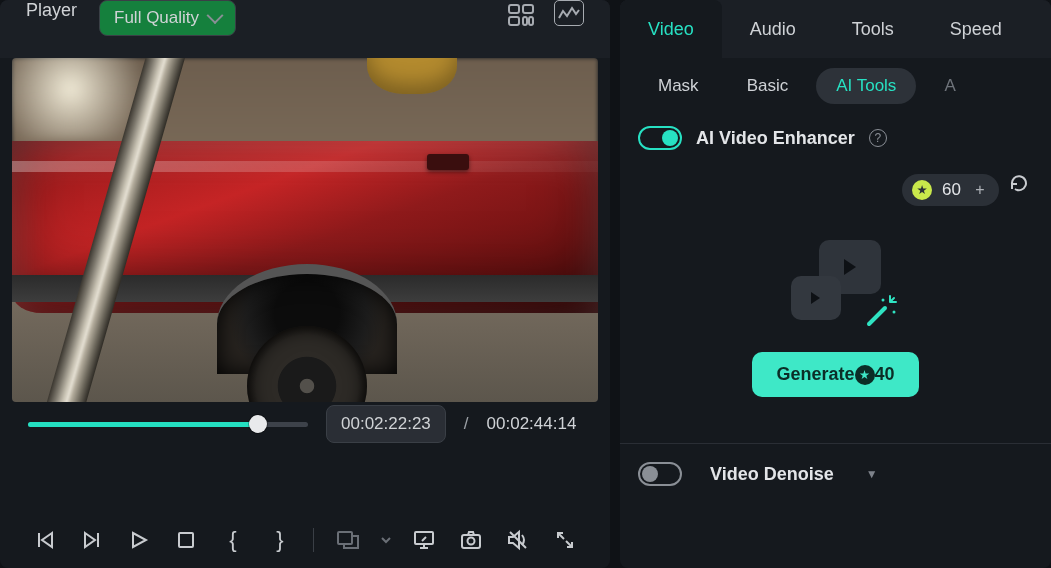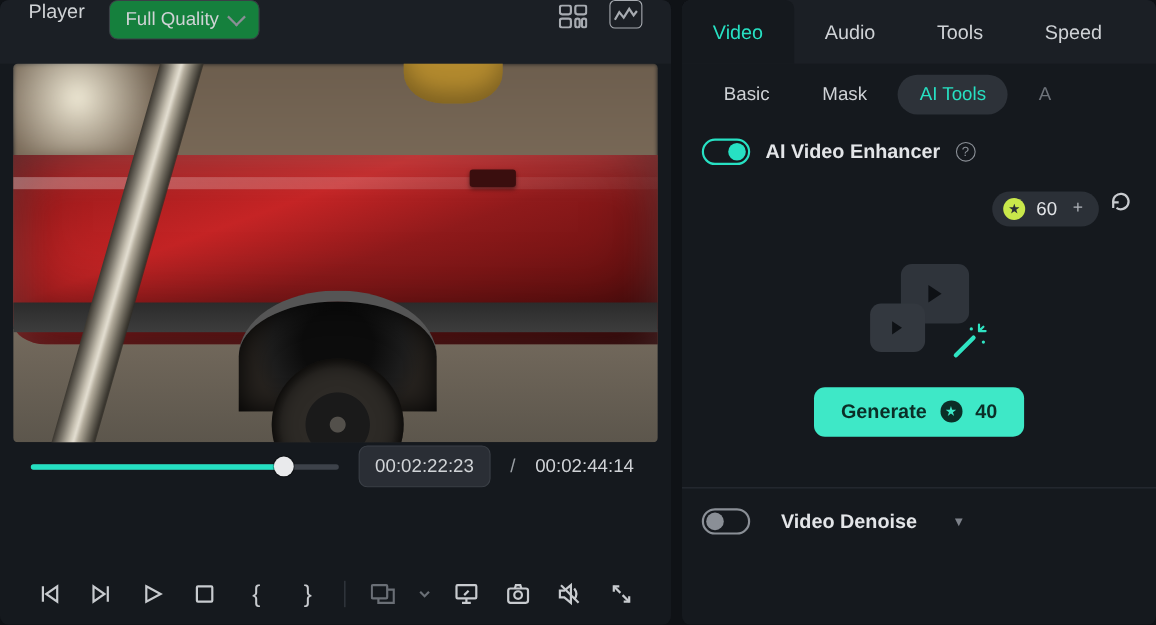--- a/index.html
+++ b/index.html
@@ -78,21 +78,21 @@
 
   .preview-stack { display:flex; justify-content:center; padding:28px 0 14px 0; position:relative; }
   .stack-box { position:relative; width:90px; height:80px; }
   .thumb-a, .thumb-b { position:absolute; border-radius:10px; background:#2f343b; display:flex; align-items:center; justify-content:center; }
   .thumb-a { right:0; top:0; width:62px; height:54px; }
   .thumb-b { left:0; bottom:0; width:50px; height:44px; background:#33383f; }
   .play-tri { width:0; height:0; border-left:12px solid #0e1115; border-top:8px solid transparent; border-bottom:8px solid transparent; }
   .play-tri.sm { border-left-width:9px; border-top-width:6px; border-bottom-width:6px; }
   .wand-wrap { position:absolute; right:-18px; bottom:-14px; }
   .gen-row { display:flex; justify-content:center; padding:18px 0 10px 0; }
-  .gen-btn { display:flex; align-items:flex-start; gap:12px; background:#3ee8c7; color:#0b2e27; font-weight:700; font-size:18px; padding:12px 24px; border-radius:10px; cursor:pointer; }
+  .gen-btn { display:flex; align-items:flex-end; background:#3ee8c7; color:#0b2e27; font-weight:700; font-size:18px; padding:12px 24px; border-radius:10px; cursor:pointer; }
   .gen-coin { width:20px; height:20px; border-radius:50%; background:#0b2e27; display:flex; align-items:center; justify-content:center; }
   .gen-coin::after { content:""; width:10px; height:10px; background:#3ee8c7; clip-path: polygon(50% 0, 61% 35%, 98% 35%, 68% 57%, 79% 91%, 50% 70%, 21% 91%, 32% 57%, 2% 35%, 39% 35%); }
 
   .hr-soft { border:none; border-top:1px solid #2a2e35; margin:36px -18px 0 -18px; }
   .collapse-arrow { color:#7d828a; font-size:12px; margin-left:4px; }
 </style>
 </head>
 <body>
 
 <div class="app">
@@ -222,22 +222,22 @@
 
   <div class="inspector">
     <div class="main-tabs">
       <div class="main-tab active">Video</div>
       <div class="main-tab">Audio</div>
       <div class="main-tab">Tools</div>
       <div class="main-tab">Speed</div>
     </div>
 
     <div class="sub-tabs">
+      <div class="sub-tab">Mask</div>
       <div class="sub-tab">Basic</div>
-      <div class="sub-tab">Mask</div>
       <div class="sub-tab active">AI Tools</div>
       <div class="sub-tab dim">A</div>
     </div>
 
     <div class="inspector-body">
 
       <div class="section-row">
         <div class="toggle on">
             <div class="knob"></div>
           </div>

